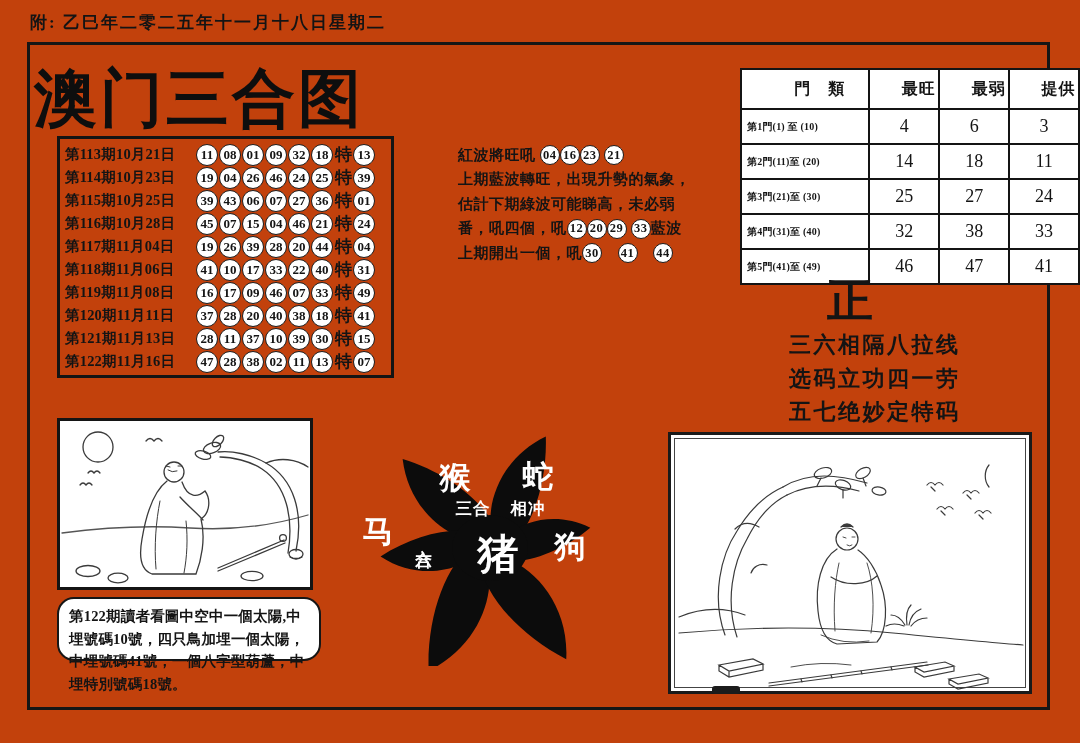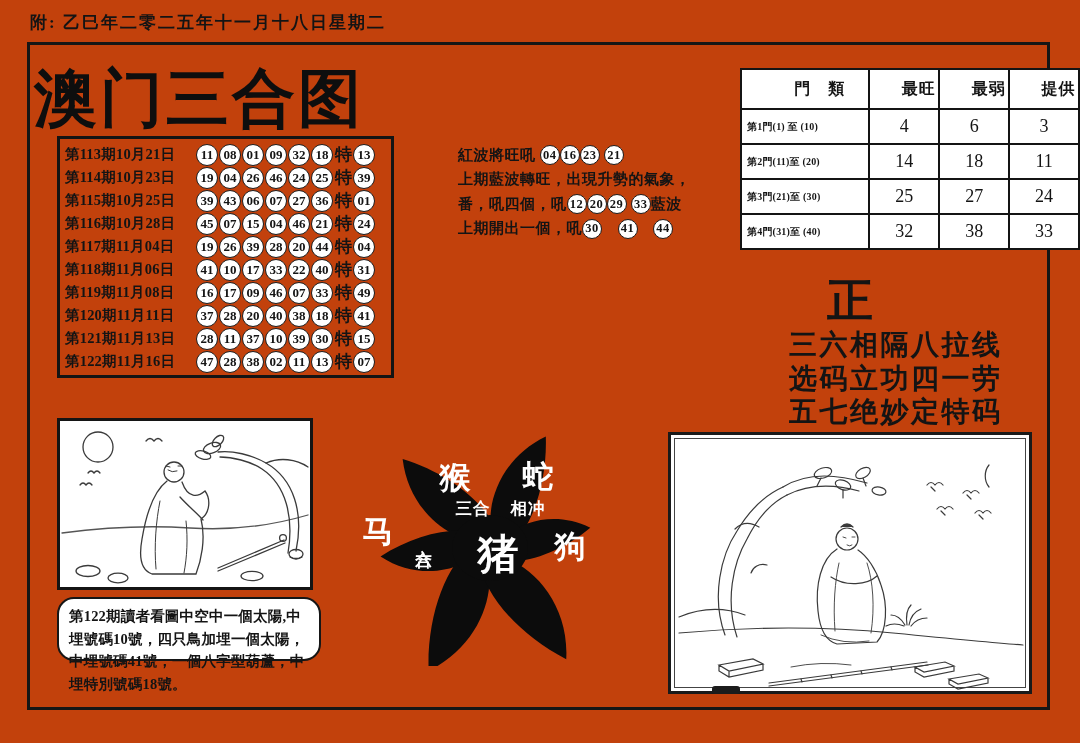--- a/index.html
+++ b/index.html
@@ -39,21 +39,21 @@
   #gate-table{left:740px;top:68px;border-collapse:collapse;background:#fff;}
   #gate-table th,#gate-table td{border:2.4px solid #141414;}
   #gate-table thead th{height:36px;font-size:16px;font-weight:700;letter-spacing:1px;padding-left:30px;}
   .gate-label{width:142px;height:31px;text-align:left;padding-left:5px;font-size:10px;
               font-weight:700;letter-spacing:0.2px;white-space:nowrap;margin-left:31px;}
   .gate-val{width:46px;text-align:center;font-size:18px;font-weight:400;}
 
   
   #zheng{left:818px;top:270px;width:64px;text-align:center;font-size:46px;font-weight:700;}
   #slogans{left:789px;top:328px;}
-  .slogan{font-size:28px;font-weight:600;letter-spacing:2.5px;line-height:33.5px;white-space:nowrap;}
+  .slogan{font-size:22px;font-weight:600;letter-spacing:2.5px;line-height:33.5px;white-space:nowrap;}
 
   
   #left-illust{left:57px;top:418px;width:256px;height:172px;border:3px solid #141414;
                box-sizing:border-box;background:#fff;}
   
   #reader-note{left:57px;top:597px;width:264px;height:64px;border:2.5px solid #161616;border-radius:17px;
                box-sizing:border-box;padding:6px 10px;font-size:14.5px;font-weight:700;
                line-height:22.5px;letter-spacing:0.2px;background:#fff;}
 
   
@@ -192,20 +192,21 @@
         <span class="num-c">11</span>
         <span class="num-c">13</span>
         <span class="te">特</span>
         <span class="num-c">07</span>
       </div>
     </div>
 
   <div class="abs" id="commentary">
       <div class="commentary-line"><span>紅波將旺吼 </span><span class="num-s">04</span><span class="num-s">16</span><span class="num-s">23</span><span> </span><span class="num-s">21</span></div>
       <div class="commentary-line"><span>上期藍波轉旺，出現升勢的氣象，</span></div>
+      <div class="commentary-line"><span>估計下期綠波可能睇高，未必弱</span></div>
       <div class="commentary-line"><span>番，吼四個，吼</span><span class="num-s">12</span><span class="num-s">20</span><span class="num-s">29</span><span> </span><span class="num-s">33</span><span>藍波</span></div>
       <div class="commentary-line"><span>上期開出一個，吼</span><span class="num-s">30</span><span>　</span><span class="num-s">41</span><span>　</span><span class="num-s">44</span></div>
     </div>
 
   <table class="abs" id="gate-table">
     <thead>
         <tr>
           <th>門　類</th>
           <th class="gate-val">最旺</th>
           <th class="gate-val">最弱</th>
@@ -229,20 +230,26 @@
           <th class="gate-label">第3門(21)至 (30)</th>
           <td class="gate-val">25</td>
           <td class="gate-val">27</td>
           <td class="gate-val">24</td>
         </tr>
         <tr>
           <th class="gate-label">第4門(31)至 (40)</th>
           <td class="gate-val">32</td>
           <td class="gate-val">38</td>
           <td class="gate-val">33</td>
+        </tr>
+        <tr>
+          <th class="gate-label">第5門(41)至 (49)</th>
+          <td class="gate-val">46</td>
+          <td class="gate-val">47</td>
+          <td class="gate-val">41</td>
         </tr>
       </tbody>
   </table>
 
   <div class="abs" id="zheng">正</div>
   <div class="abs" id="slogans">
       <div class="slogan">三六相隔八拉线</div>
       <div class="slogan">选码立功四一劳</div>
       <div class="slogan">五七绝妙定特码</div>
     </div>

